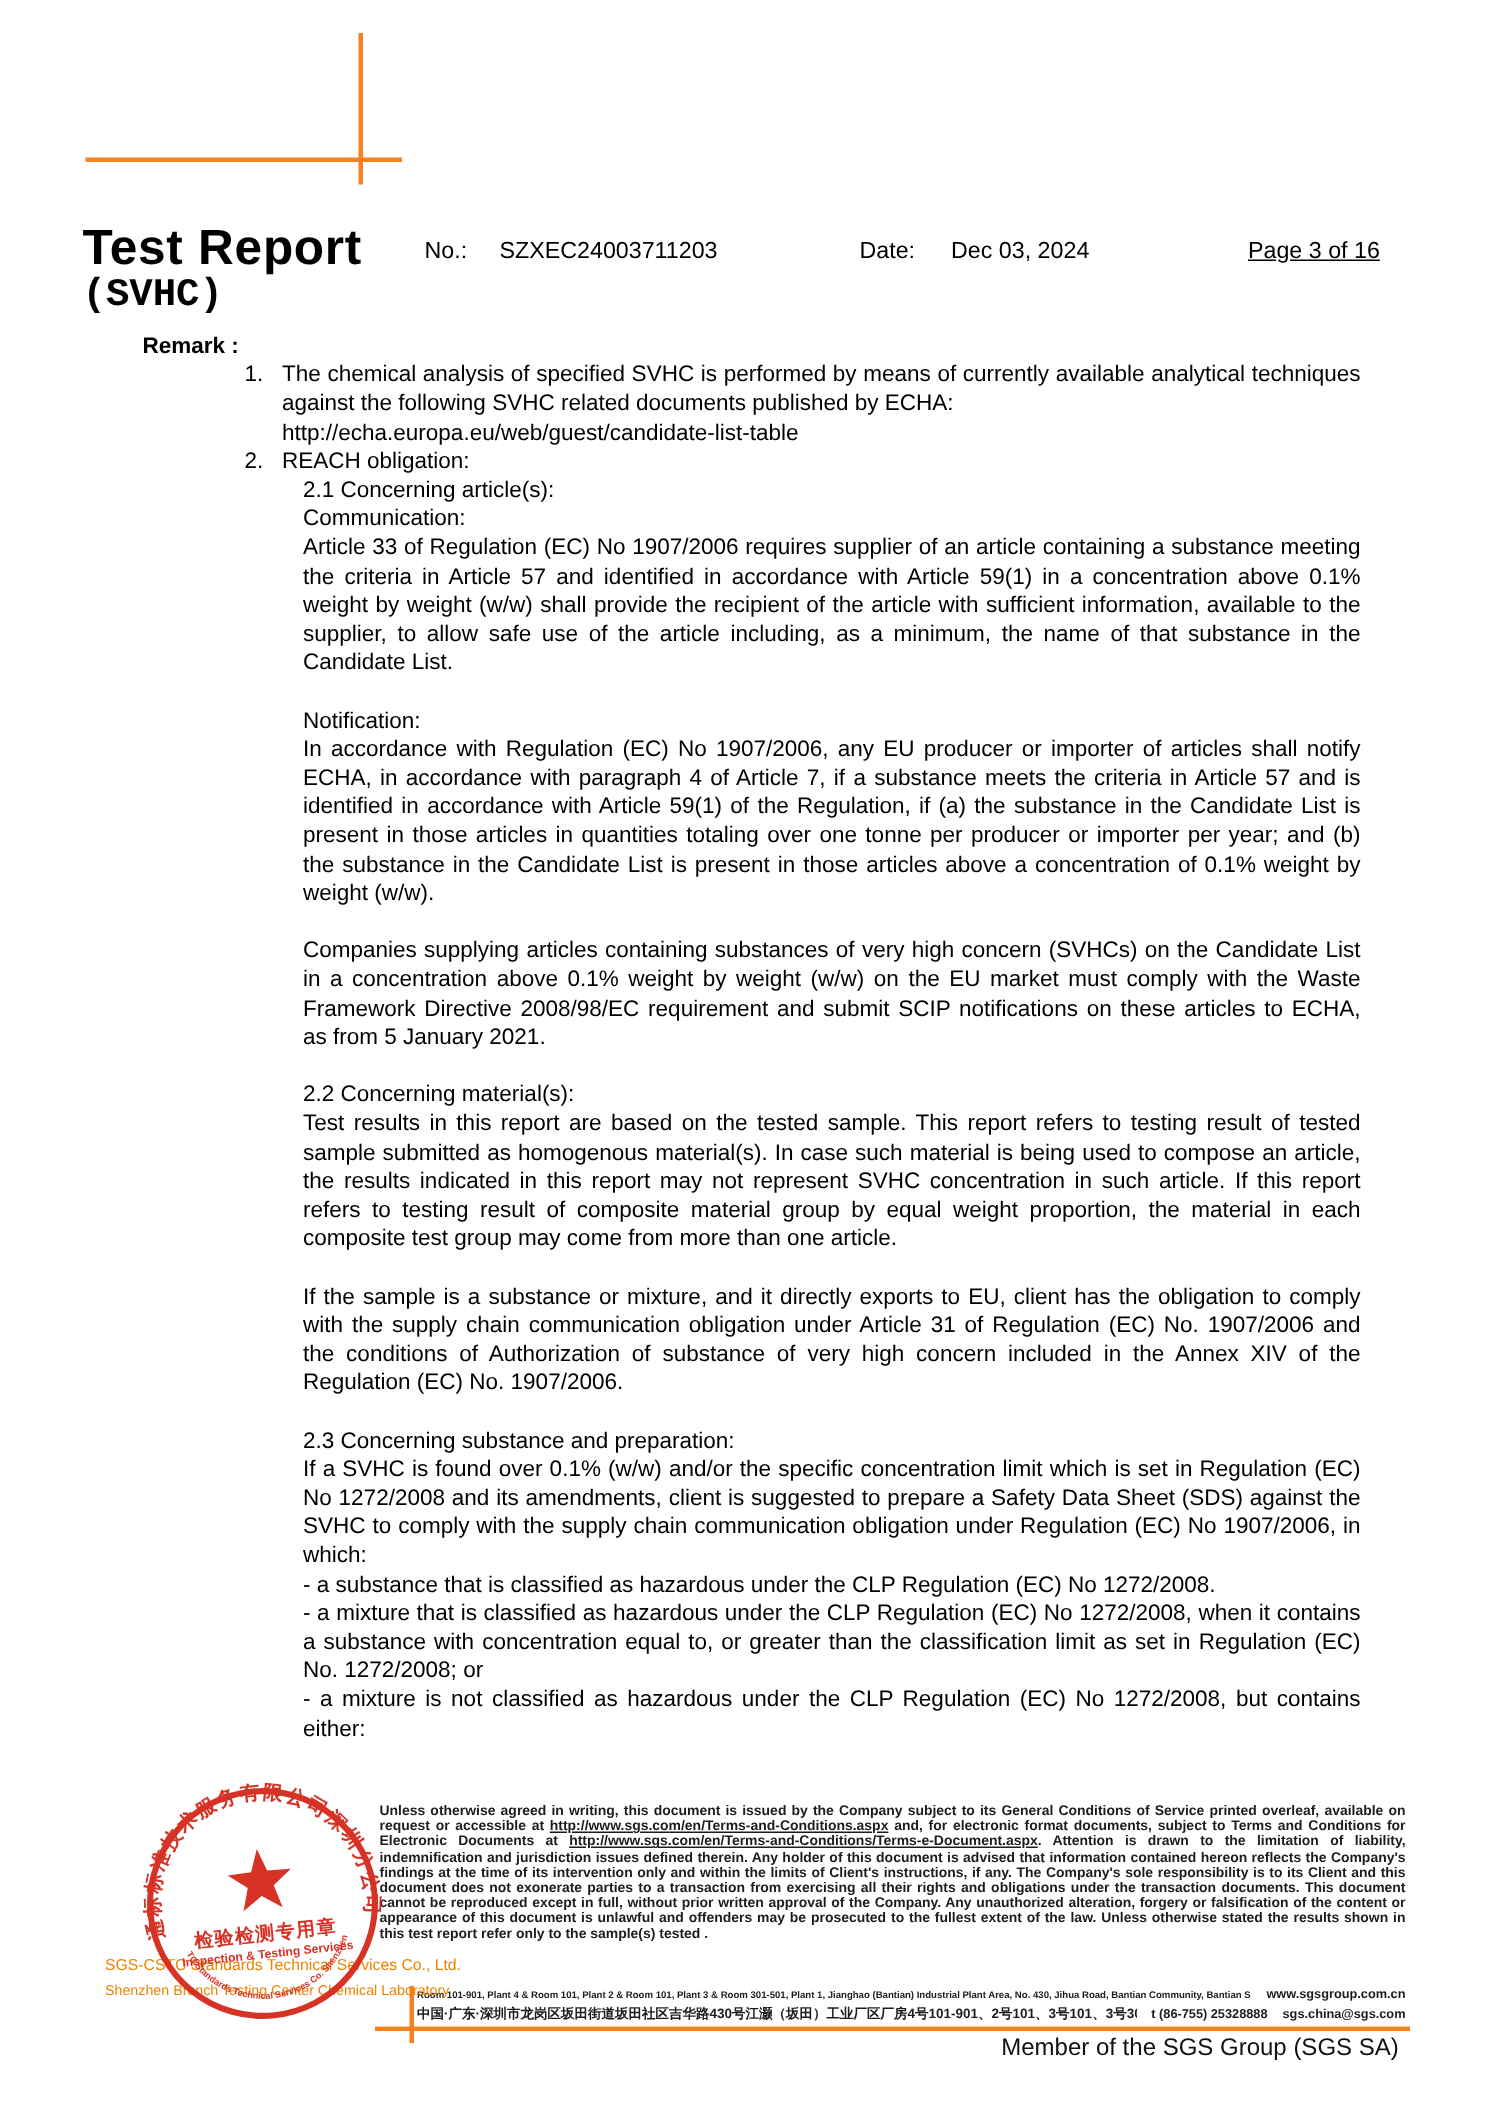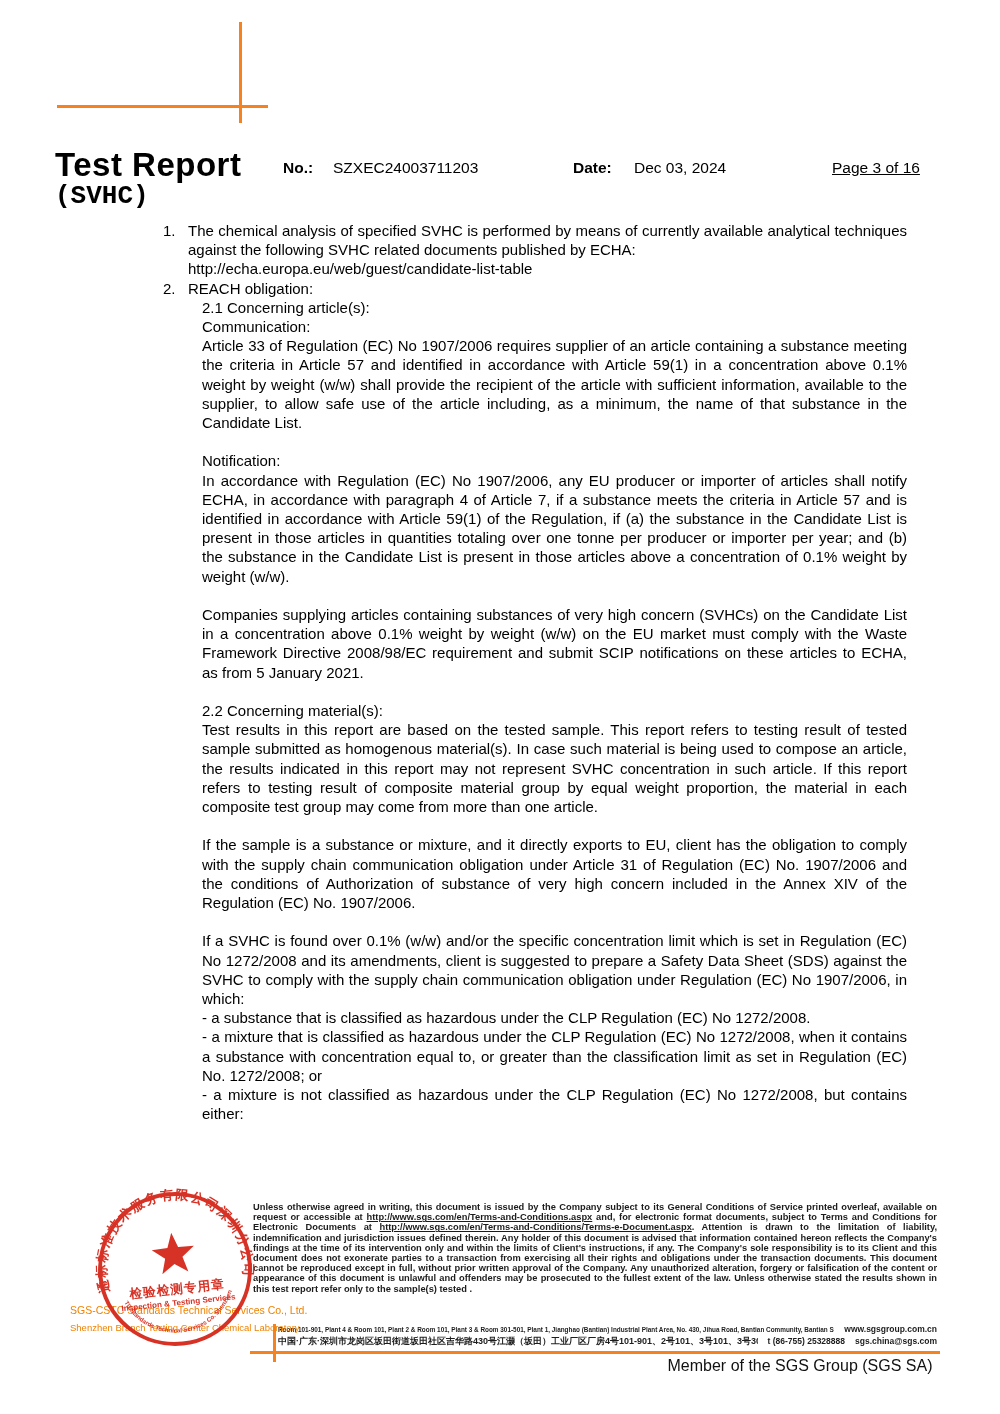--- a/index.html
+++ b/index.html
@@ -17,21 +17,21 @@
     position:absolute;left:54px;top:14px;
     font-family:"DejaVu Sans", sans-serif;
     font-weight:bold;font-size:76px;line-height:92px;
     letter-spacing:1px;color:var(--logo-gray);
   }
   .logo-hline{position:absolute;left:57px;top:105px;width:211px;height:3px;background:var(--orange);}
   .logo-vline{position:absolute;left:239px;top:22px;width:3px;height:101px;background:var(--orange);}
   .doc-title{position:absolute;left:55px;top:146px;font-size:33px;font-weight:bold;letter-spacing:0.5px;}
   .doc-subtitle{position:absolute;left:55px;top:181px;width:168px;text-align:left;font-size:26px;font-weight:bold;font-family:Liberation Mono, monospace;}
   .hf{position:absolute;top:159px;font-size:15.5px;white-space:nowrap;}
-  .hf.b{font-weight:bold;text-align:right;}
+  .hf.b{font-weight:normal;text-align:right;}
   
   .body-block{
     position:absolute;left:95px;top:221px;width:812px;
     font-size:15px;line-height:19.2px;
   }
   .remark-heading{font-weight:bold;}
   .num-item{position:relative;padding-left:93px;text-align:justify;}
   .num-item .num{position:absolute;left:68px;top:0;}
   .sec{padding-left:107px;}
   .body-block p{margin:0;text-align:justify;}
@@ -73,20 +73,21 @@
 
   <div class="doc-title">Test Report</div>
   <div class="doc-subtitle">(SVHC)</div>
   <span class="hf b" style="left:283px;">No.:</span>
   <span class="hf" style="left:333px;">SZXEC24003711203</span>
   <span class="hf b" style="left:573px;">Date:</span>
   <span class="hf" style="left:634px;">Dec 03, 2024</span>
   <span class="hf" style="left:832px;text-decoration:underline;">Page 3 of 16</span>
 
   <div class="body-block">
+    <div class="remark-heading">Remark :</div>
 
     <div class="num-item">
       <span class="num">1.</span>
       <p>The chemical analysis of specified SVHC is performed by means of currently available analytical techniques against the following SVHC related documents published by ECHA:</p>
       <p class="plain">http://echa.europa.eu/web/guest/candidate-list-table</p>
     </div>
 
     <div class="num-item">
       <span class="num">2.</span>
       <p class="plain">REACH obligation:</p>
@@ -100,20 +101,21 @@
       <div>Notification:</div>
       <p>In accordance with Regulation (EC) No 1907/2006, any EU producer or importer of articles shall notify ECHA, in accordance with paragraph 4 of Article 7, if a substance meets the criteria in Article 57 and is identified in accordance with Article 59(1) of the Regulation, if (a) the substance in the Candidate List is present in those articles in quantities totaling over one tonne per producer or importer per year; and (b) the substance in the Candidate List is present in those articles above a concentration of 0.1% weight by weight (w/w).</p>
       <div class="vgap"></div>
       <p>Companies supplying articles containing substances of very high concern (SVHCs) on the Candidate List in a concentration above 0.1% weight by weight (w/w) on the EU market must comply with the Waste Framework Directive 2008/98/EC requirement and submit SCIP notifications on these articles to ECHA, as from 5 January 2021.</p>
       <div class="vgap"></div>
       <div>2.2 Concerning material(s):</div>
       <p>Test results in this report are based on the tested sample. This report refers to testing result of tested sample submitted as homogenous material(s). In case such material is being used to compose an article, the results indicated in this report may not represent SVHC concentration in such article. If this report refers to testing result of composite material group by equal weight proportion, the material in each composite test group may come from more than one article.</p>
       <div class="vgap"></div>
       <p>If the sample is a substance or mixture, and it directly exports to EU, client has the obligation to comply with the supply chain communication obligation under Article 31 of Regulation (EC) No. 1907/2006 and the conditions of Authorization of substance of very high concern included in the Annex XIV of the Regulation (EC) No. 1907/2006.</p>
       <div class="vgap"></div>
+      <div>2.3 Concerning substance and preparation:</div>
       <p>If a SVHC is found over 0.1% (w/w) and/or the specific concentration limit which is set in Regulation (EC) No 1272/2008 and its amendments, client is suggested to prepare a Safety Data Sheet (SDS) against the SVHC to comply with the supply chain communication obligation under Regulation (EC) No 1907/2006, in which:</p>
       <p>- a substance that is classified as hazardous under the CLP Regulation (EC) No 1272/2008.</p>
       <p>- a mixture that is classified as hazardous under the CLP Regulation (EC) No 1272/2008, when it contains a substance with concentration equal to, or greater than the classification limit as set in Regulation (EC) No. 1272/2008; or</p>
       <p>- a mixture is not classified as hazardous under the CLP Regulation (EC) No 1272/2008, but contains either:</p>
     </div>
   </div>
 
   <svg class="stamp" viewBox="0 0 160 160">
     <circle cx="80" cy="80" r="74" fill="none" stroke="#d5281b" stroke-width="4"></circle>
     <path id="arcTop" d="M 16 102 A 68 68 0 1 1 144 102" fill="none"></path>

